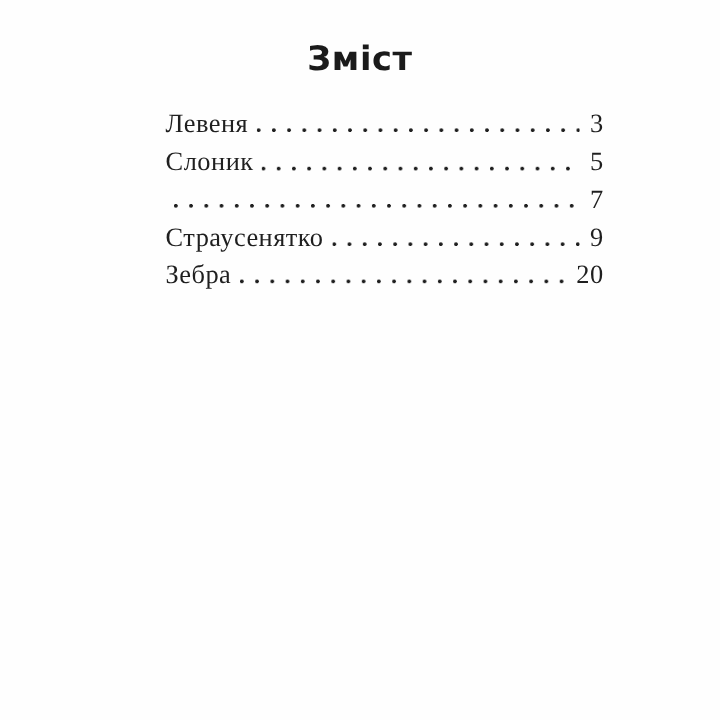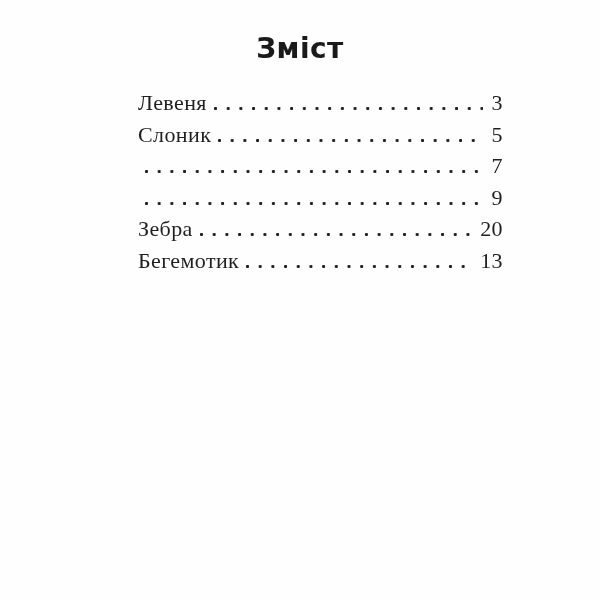--- a/index.html
+++ b/index.html
@@ -84,30 +84,26 @@
     <span class="leader"></span>
     <span class="entry-page">5</span>
   </div>
 
   <div class="toc-row">
     <span class="leader"></span>
     <span class="entry-page">7</span>
   </div>
 
   <div class="toc-row">
+    <span class="entry-title">Страусенятко</span>
     <span class="leader"></span>
     <span class="entry-page">9</span>
   </div>
 
   <div class="toc-row">
     <span class="entry-title">Зебра</span>
     <span class="leader"></span>
     <span class="entry-page">20</span>
   </div>
 
-  <div class="toc-row">
-    <span class="entry-title">Бегемотик</span>
-    <span class="leader"></span>
-    <span class="entry-page">13</span>
-  </div>
 
 </div>
 </div>
 
 </body></html>

